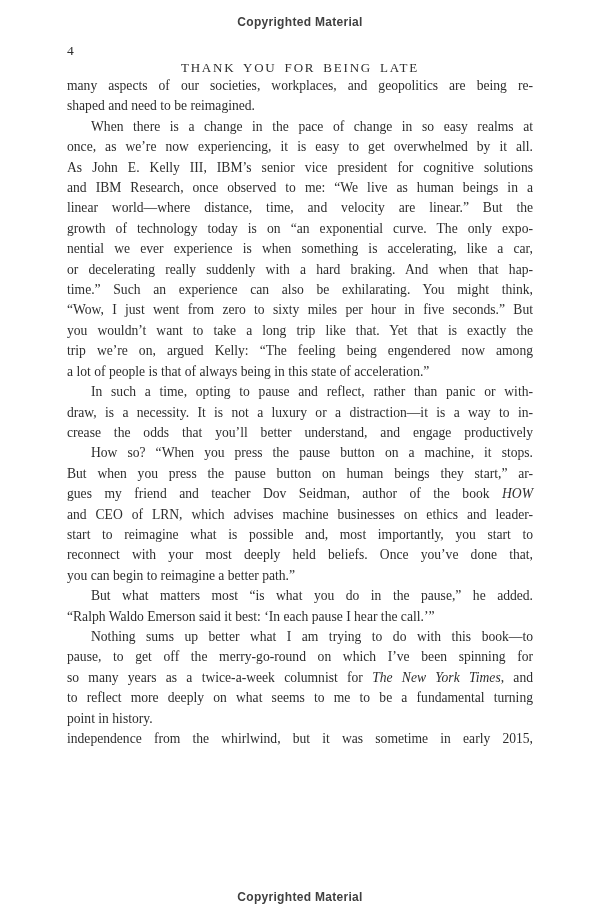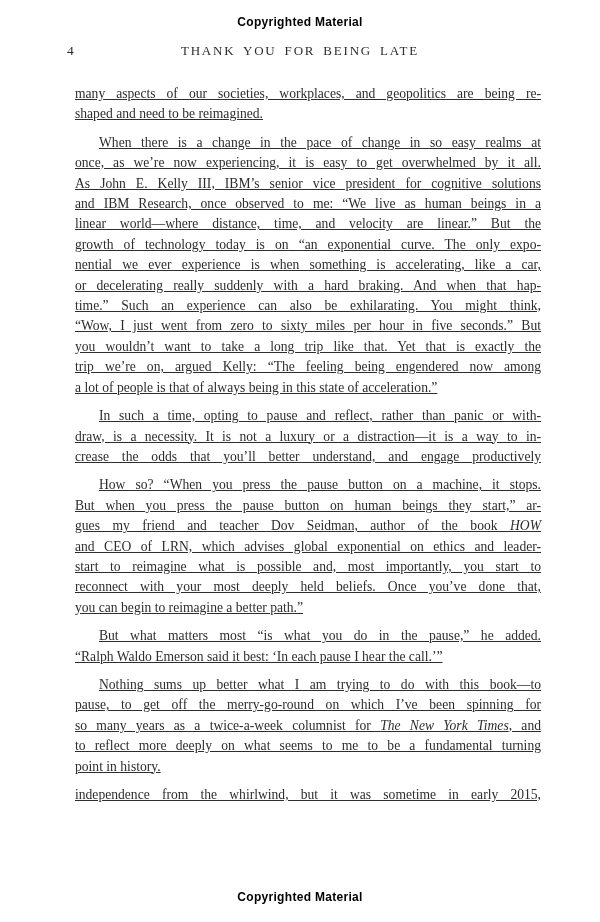--- a/index.html
+++ b/index.html
@@ -10,49 +10,49 @@
     overflow: hidden;
   }
   .sheet { position: relative; width: 600px; height: 922px; background: #ffffff; }
 
   .notice {
     position: absolute; left: 0; width: 600px;
     text-align: center;
     font-family: "Liberation Sans", sans-serif;
     font-weight: bold;
     font-size: 12px;
-    color: #000000;
+    color: #404040;
     letter-spacing: 0.3px;
   }
   .notice-top { top: 15px; }
   .notice-bottom { top: 890px; }
 
   .page-header {
     position: absolute; top: 43px; left: 67px; width: 466px; height: 18px;
     color: #2d2d2d;
   }
   .page-number {
     position: absolute; left: 0; top: 0;
     font-size: 13.5px;
   }
   .running-title {
-    position: absolute; left: 0; top: 0; width: 100%;
+    position: absolute; left: 0; top: 17px; width: 100%;
     text-align: center;
     font-size: 13px;
     letter-spacing: 1.8px;
     word-spacing: 3px;
   }
 
   .page-body {
     position: absolute; top: 76px; left: 67px; width: 466px;
     font-size: 13.6px;
     line-height: 20.4px;
     color: #2d2d2d;
   }
-  .paragraph { margin: 8px; text-decoration: underline; }
+  .paragraph { margin: 0; }
   .line { width: 466px; }
   .line-just { text-align: justify; text-align-last: justify; text-justify: inter-word; }
   .line-end  { text-align: left; }
   .line-indent { text-indent: 24px; }
   .italic { font-style: italic; }
 </style>
 </head>
 <body>
 
 <div class="sheet">
@@ -86,21 +86,21 @@
       </div>
       <div class="paragraph">
         <div class="line line-just line-indent"><span>In such a time, opting to pause and reflect, rather than panic or with-</span></div>
         <div class="line line-just"><span>draw, is a necessity. It is not a luxury or a distraction—it is a way to in-</span></div>
         <div class="line line-just"><span>crease the odds that you’ll better understand, and engage productively</span></div>
       </div>
       <div class="paragraph">
         <div class="line line-just line-indent"><span>How so? “When you press the pause button on a machine, it stops.</span></div>
         <div class="line line-just"><span>But when you press the pause button on human beings they start,” ar-</span></div>
         <div class="line line-just"><span>gues my friend and teacher Dov Seidman, author of the book </span><span class="italic">HOW</span></div>
-        <div class="line line-just"><span>and CEO of LRN, which advises global exponential on ethics and leader-</span></div>
+        <div class="line line-just"><span>and CEO of LRN, which advises machine businesses on ethics and leader-</span></div>
         <div class="line line-just"><span>start to reimagine what is possible and, most importantly, you start to</span></div>
         <div class="line line-just"><span>reconnect with your most deeply held beliefs. Once you’ve done that,</span></div>
         <div class="line line-end"><span>you can begin to reimagine a better path.”</span></div>
       </div>
       <div class="paragraph">
         <div class="line line-just line-indent"><span>But what matters most “is what you do in the pause,” he added.</span></div>
         <div class="line line-end"><span>“Ralph Waldo Emerson said it best: ‘In each pause I hear the call.’”</span></div>
       </div>
       <div class="paragraph">
         <div class="line line-just line-indent"><span>Nothing sums up better what I am trying to do with this book—to</span></div>

